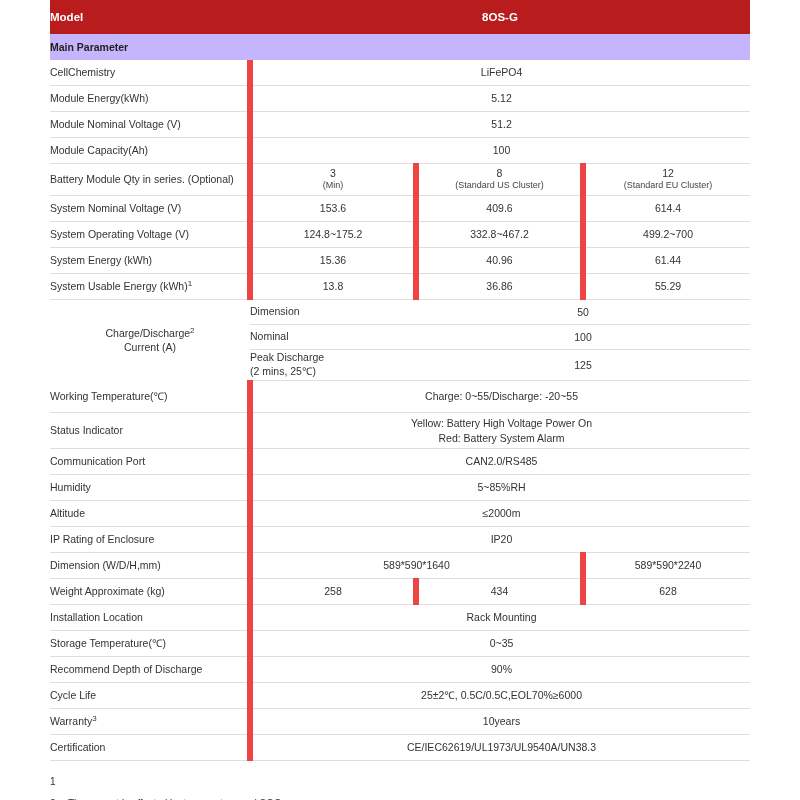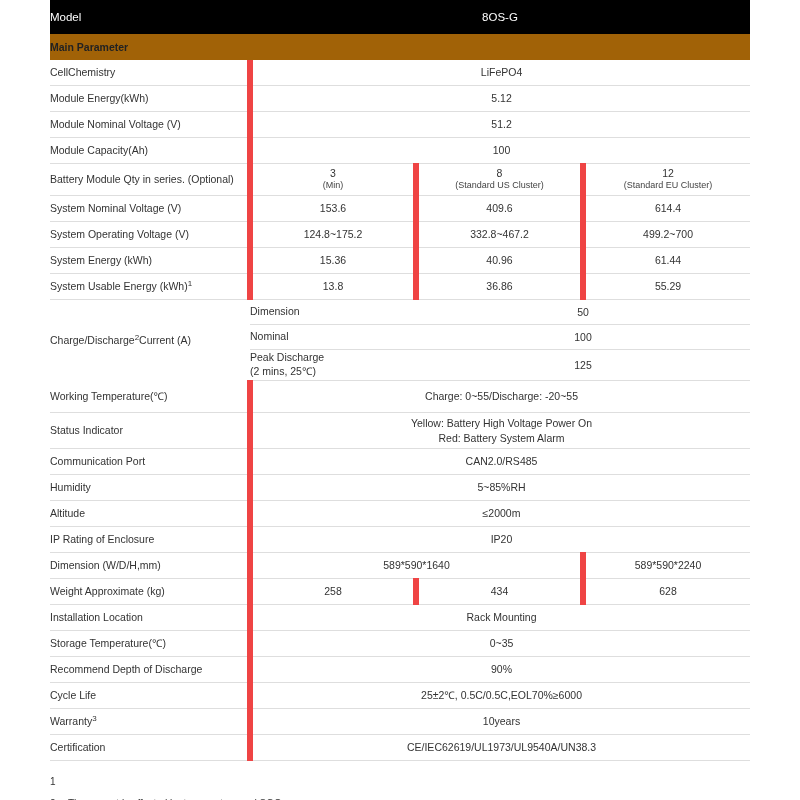--- a/index.html
+++ b/index.html
@@ -26,36 +26,36 @@
     margin: 0 0 0 50px;
     table-layout: fixed;
   }
   table.spec td {
     border-bottom: 1px solid #dedede;
     padding: 0;
     vertical-align: middle;
   }
   
   tr.header-row td {
-    background: #000000;
+    background: #b91c1c;
     color: #ffffff;
     border-bottom: none;
     height: 34px;
-    font-weight: normal;
+    font-weight: bold;
     font-size: 11.5px;
   }
   .hdr-label {
     padding-left: 14px;
   }
   .hdr-value {
     text-align: center;
   }
   
   tr.section-row td {
-    background: #a16207;
+    background: #c4b5fd;
     color: #222222;
     height: 26px;
     font-weight: bold;
     font-size: 10.5px;
     border-bottom: none;
   }
   .section-label {
     padding-left: 14px;
   }
   
@@ -210,21 +210,21 @@
         <td class="lbl">
           <span>System Usable Energy (kWh)</span><span class="sub">1</span>
         </td>
         <td class="val vdiv">13.8</td>
         <td class="val vdiv">36.86</td>
         <td class="val vdiv">55.29</td>
       </tr>
 
       <tr>
         <td rowspan="3" class="cd-label nobd" style="border-bottom:1px solid #dedede;">
-          <div style="display:flex;flex-direction:row;align-items:flex-start;">
+          <div style="display:flex;flex-direction:column;align-items:center;">
             <div><span>Charge/Discharge</span><span class="sub">2</span></div>
             <div>Current (A)</div>
           </div>
         </td>
         <td class="cd-sublabel" style="height:24px;">Dimension</td>
         <td class="val" colspan="2">50</td>
       </tr>
       <tr>
         <td class="cd-sublabel" style="height:24px;">Nominal</td>
         <td class="val" colspan="2">100</td>

